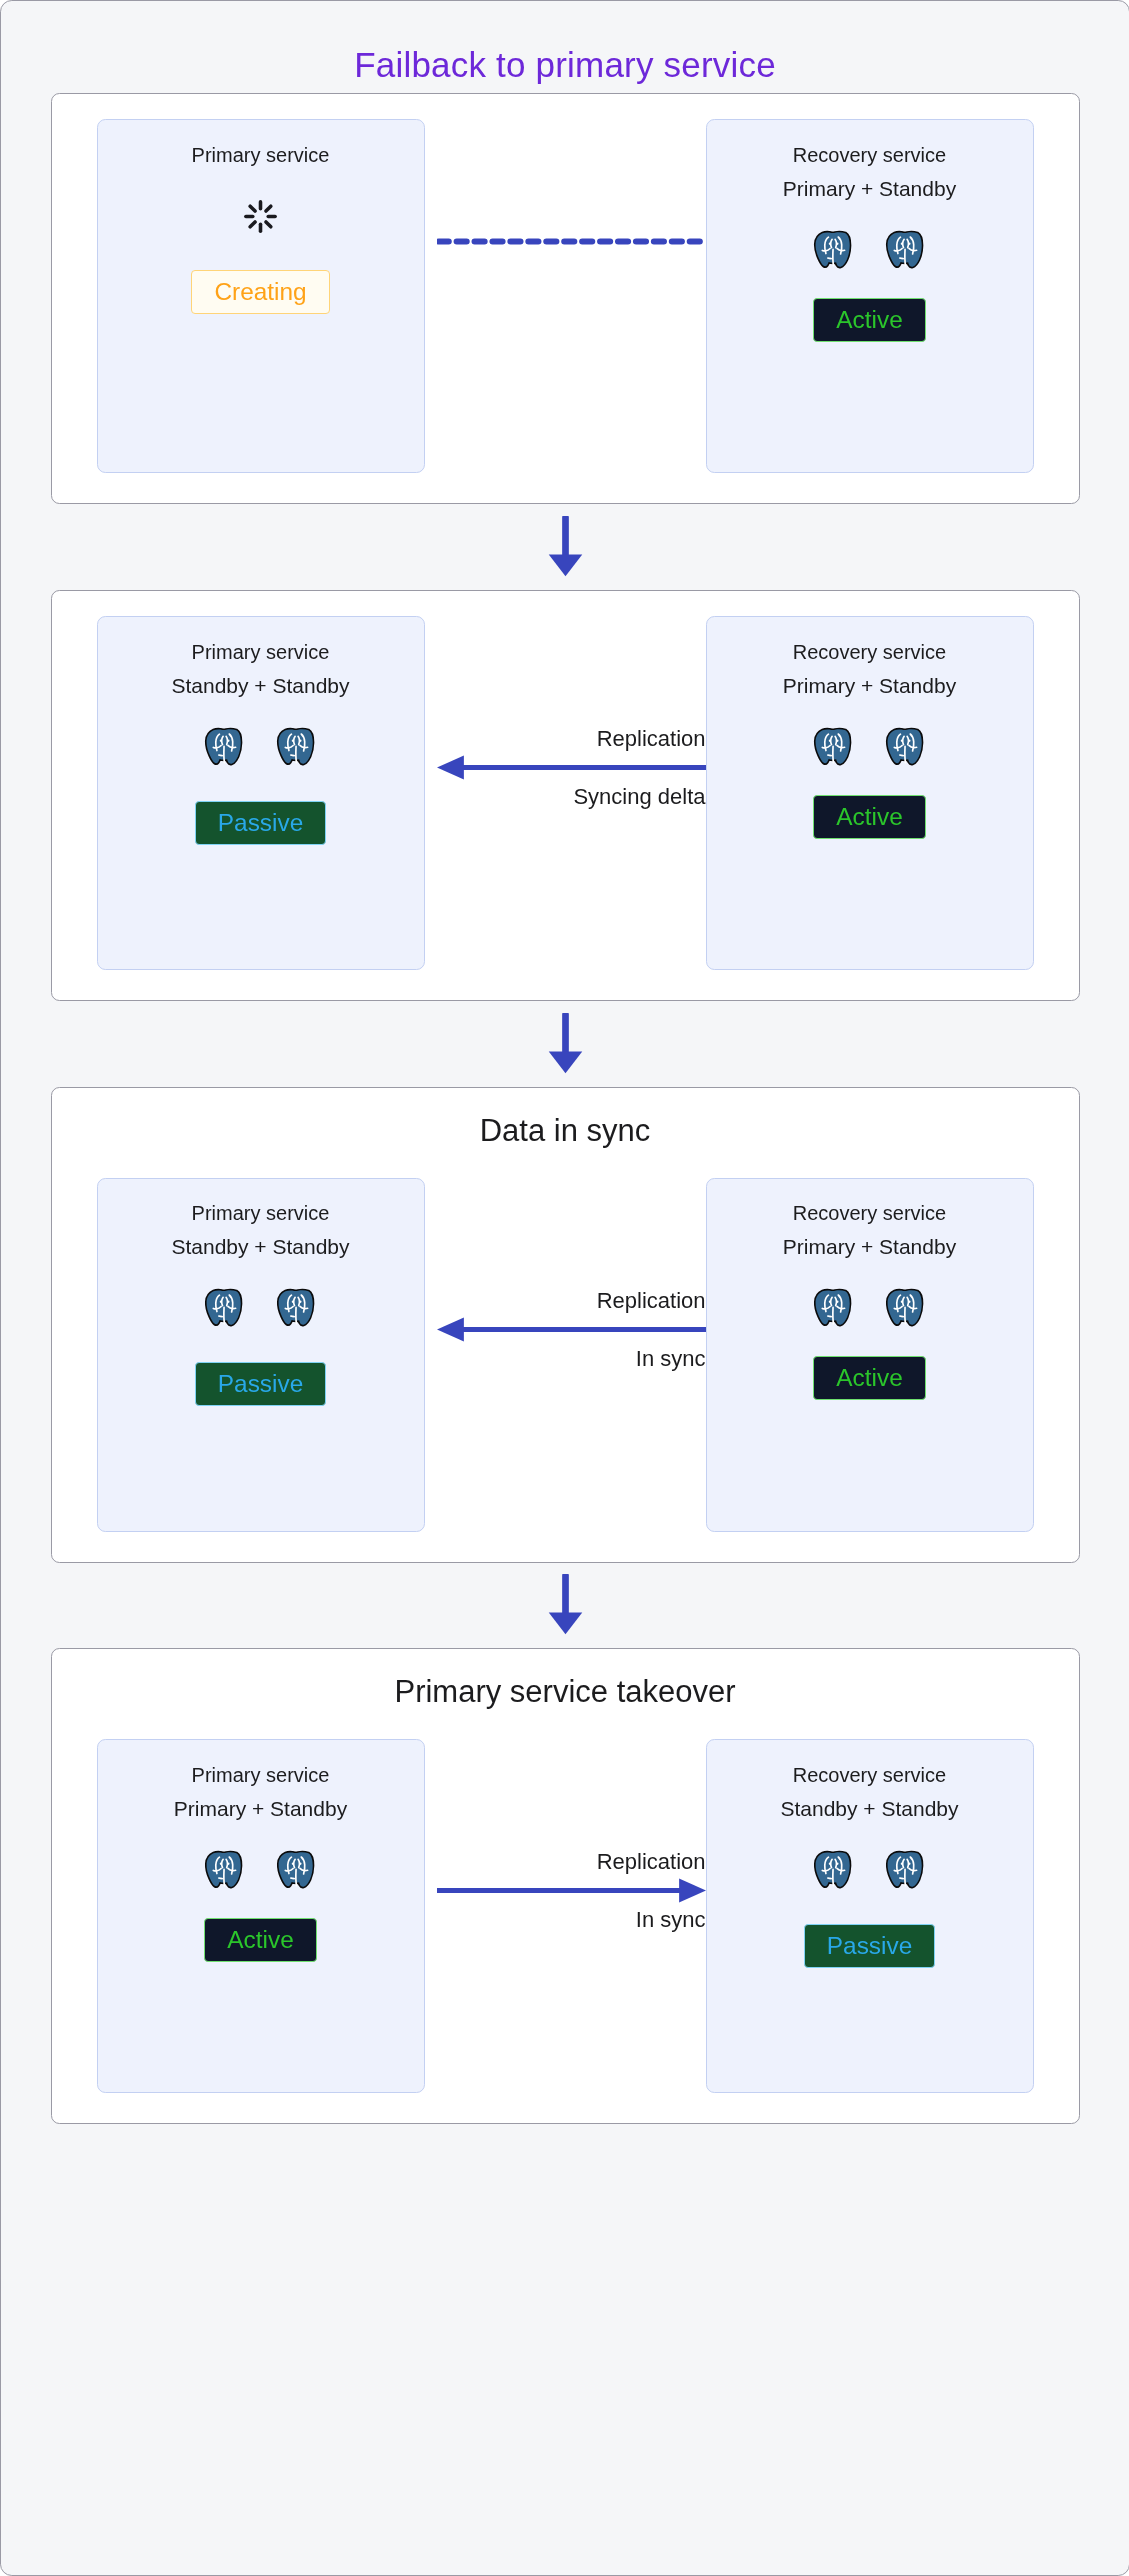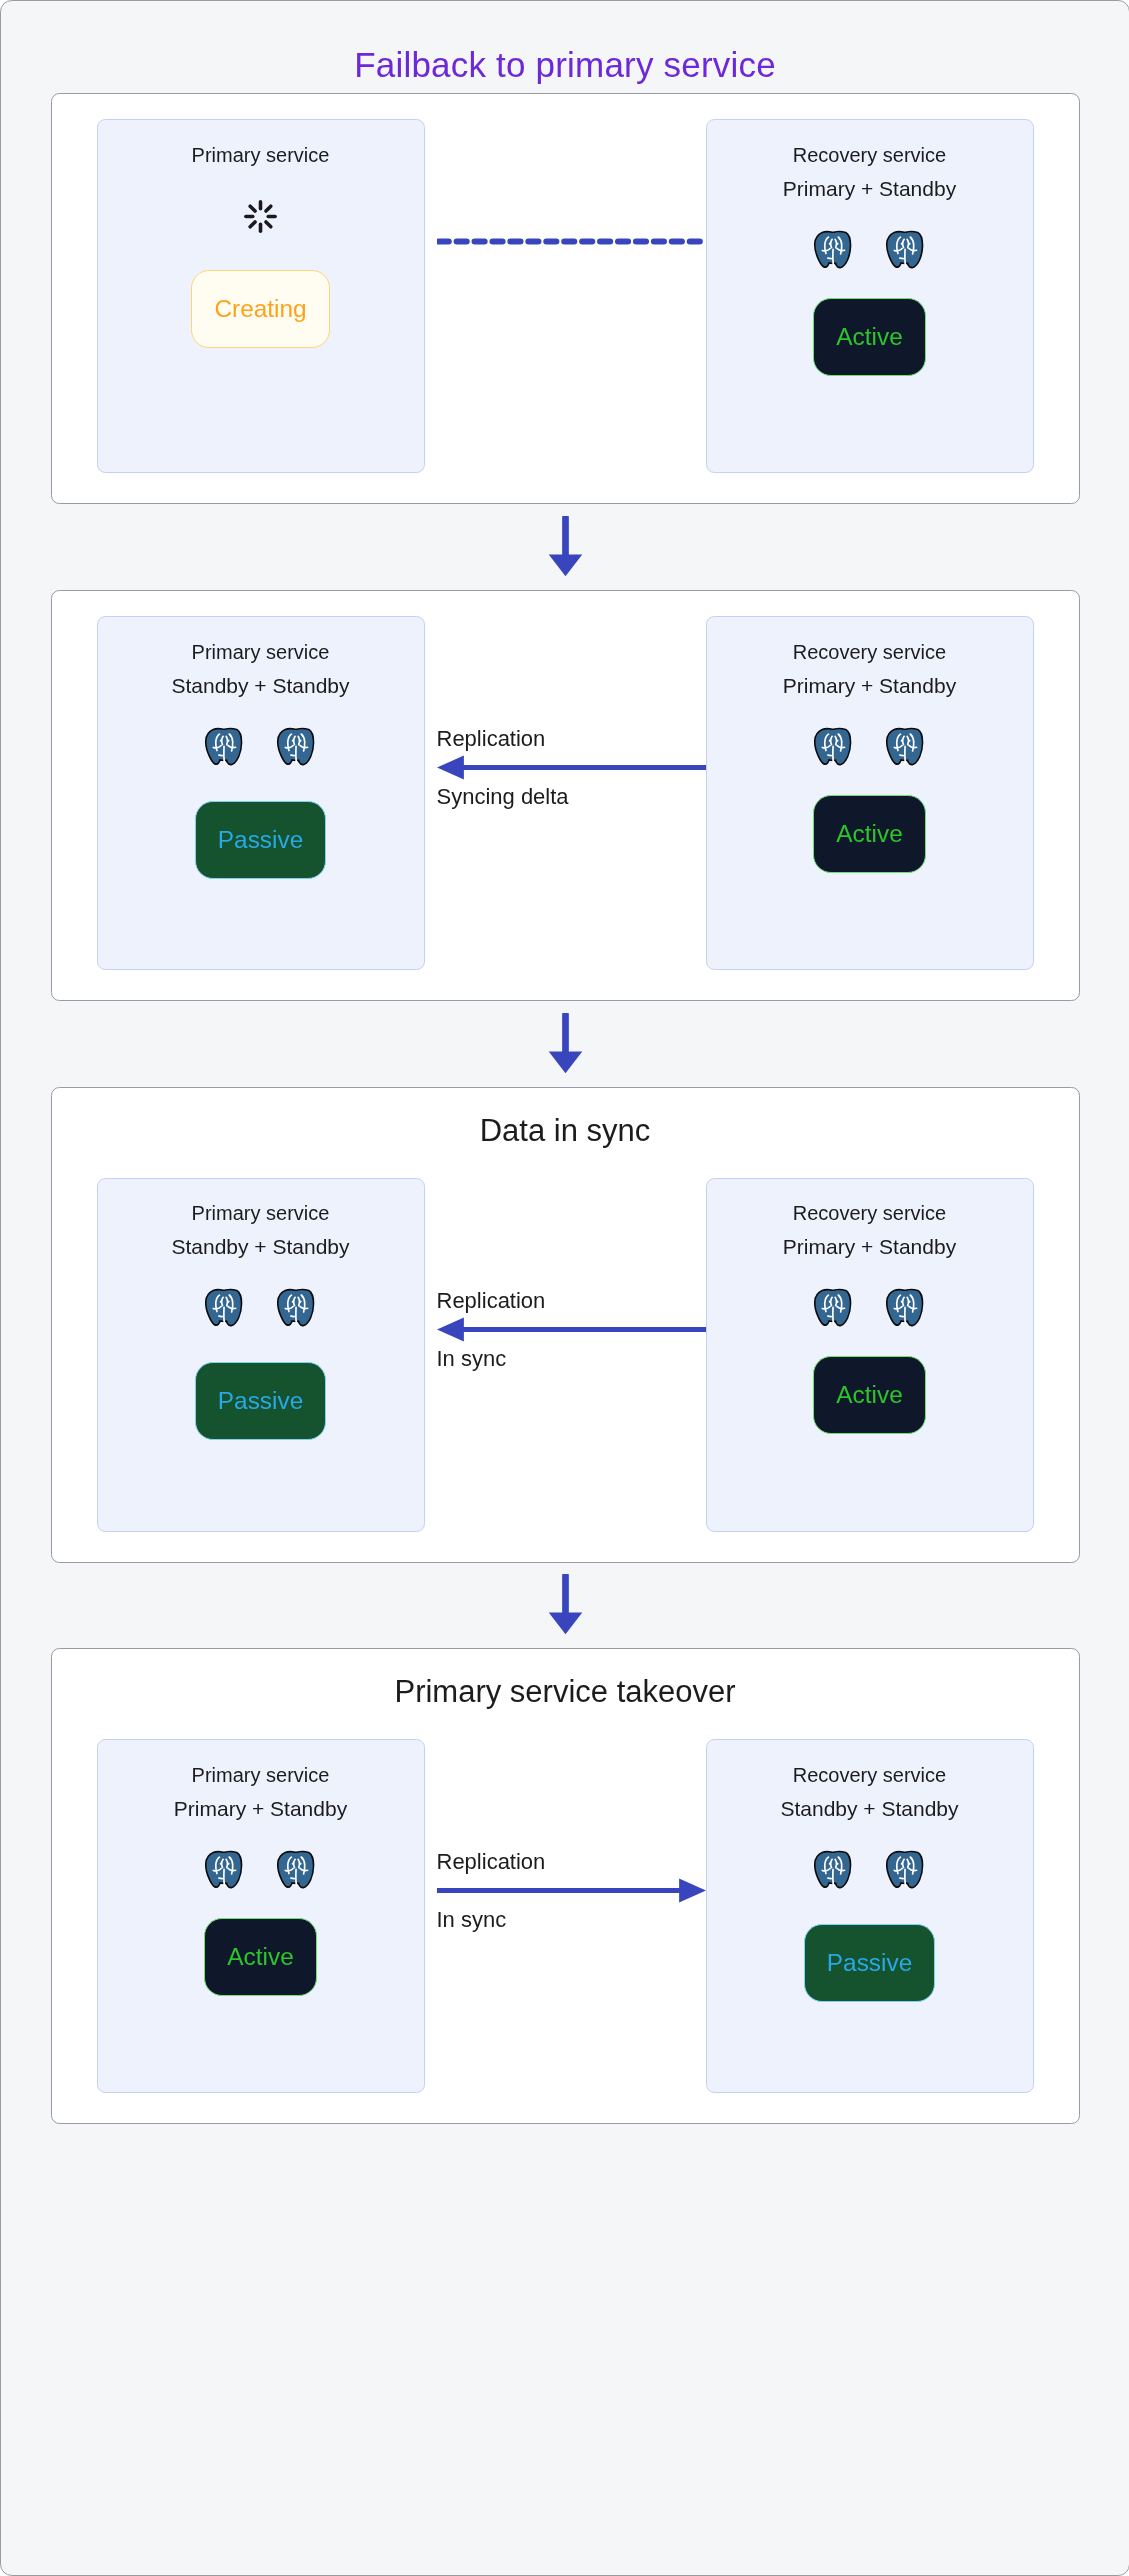--- a/index.html
+++ b/index.html
@@ -106,23 +106,23 @@
     margin-top: 25px;
     display: flex;
     justify-content: center;
     align-items: center;
     height: 49px;
   }
   .spinner-icon { width: 39px; height: 39px; display: block; }
 
   .status-badge {
     margin-top: 29px;
-    border-radius: 18px;
+    border-radius: 4px;
     border: 1.7px solid;
-    padding: 24px 22px;
+    padding: 7px 22px;
     font-size: 24.4px;
     font-weight: 400;
     line-height: 1.15;
     text-align: center;
     white-space: nowrap;
   }
   .badge-active  { color: #2bc62b; border-color: #6fe06f; background: #0f172a; margin-top: 23px; }
   .badge-passive { color: #29a8e8; border-color: #7fd3f5; background: #14532d; }
   .badge-creating{ color: #ffa217; border-color: #ffd478; background: #fffcf2; }
 
@@ -134,21 +134,21 @@
     flex-direction: column;
     align-items: center;
     justify-content: flex-start;
   }
 
   .connector-inner {
     position: absolute;
     left: 12px; right: 0;
     display: flex;
     flex-direction: column;
-    align-items: flex-start;
+    align-items: flex-end;
   }
 
   .conn-label {
     font-size: 22px;
     color: #1c1c1e;
     white-space: nowrap;
     text-align: center;
     height: 29px;
     line-height: 29px;
   }

